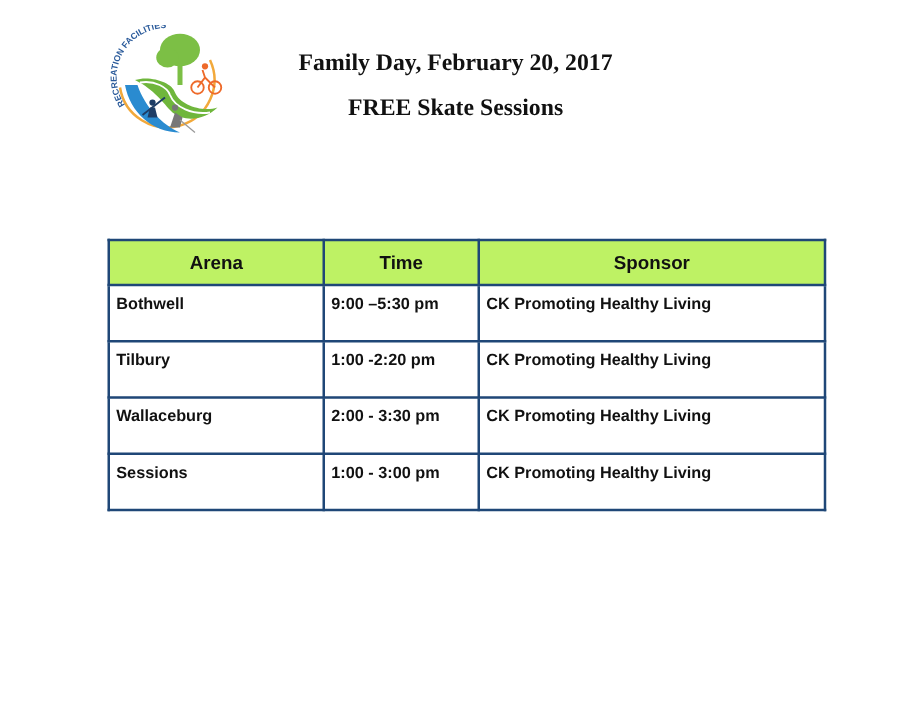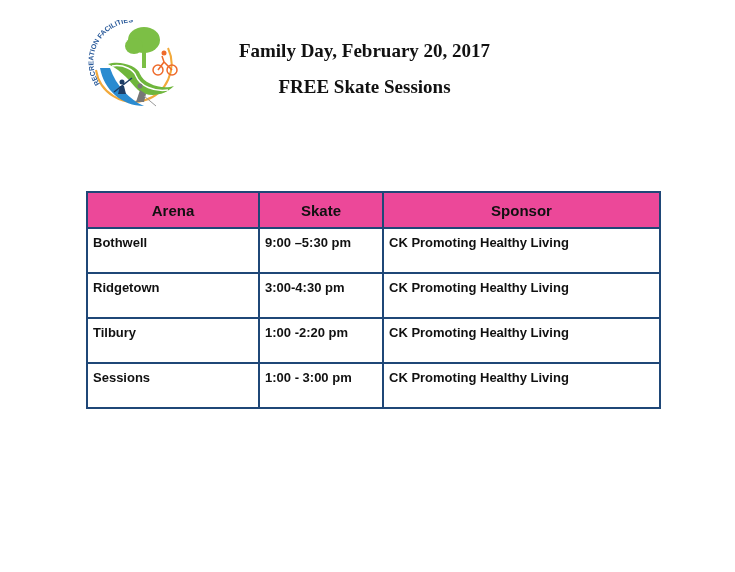--- a/index.html
+++ b/index.html
@@ -18,21 +18,21 @@
     table {
       border-collapse: collapse; table-layout: fixed;
       width: 573px;
     }
     th, td {
       border: 2.5px solid #1f4777;
       padding: 0;
       vertical-align: top;
     }
     th {
-      background: #ec4899; height: 34px; font-size: 15px; font-weight: bold;
+      background: #bef264; height: 34px; font-size: 15px; font-weight: bold;
       color: #111; vertical-align: middle; text-align: center;
     }
     td {
       height: 42px; font-size: 13px; font-weight: bold; color: #111;
       padding: 6px 0 0 5px;
       height: 37px;
     }
     col.c1 { width: 172px; }
     col.c2 { width: 124px; }
     col.c3 { width: 277px; }
@@ -83,38 +83,38 @@
 <div class="table-wrap">
   <table>
     <colgroup>
         <col class="c1">
         <col class="c2">
         <col class="c3">
       </colgroup>
     <thead>
       <tr>
         <th>Arena</th>
-        <th>Skate</th>
+        <th>Time</th>
         <th>Sponsor</th>
       </tr>
     </thead>
     <tbody>
       <tr>
         <td>Bothwell</td>
         <td>9:00 –5:30 pm</td>
         <td>CK Promoting Healthy Living</td>
       </tr>
       <tr>
-        <td>Ridgetown</td>
-        <td>3:00-4:30 pm</td>
+        <td>Tilbury</td>
+        <td>1:00 -2:20 pm</td>
         <td>CK Promoting Healthy Living</td>
       </tr>
       <tr>
-        <td>Tilbury</td>
-        <td>1:00 -2:20 pm</td>
+        <td>Wallaceburg</td>
+        <td>2:00 - 3:30 pm</td>
         <td>CK Promoting Healthy Living</td>
       </tr>
       <tr>
         <td>Sessions</td>
         <td>1:00 - 3:00 pm</td>
         <td>CK Promoting Healthy Living</td>
       </tr>
     </tbody>
   </table>
 </div>

